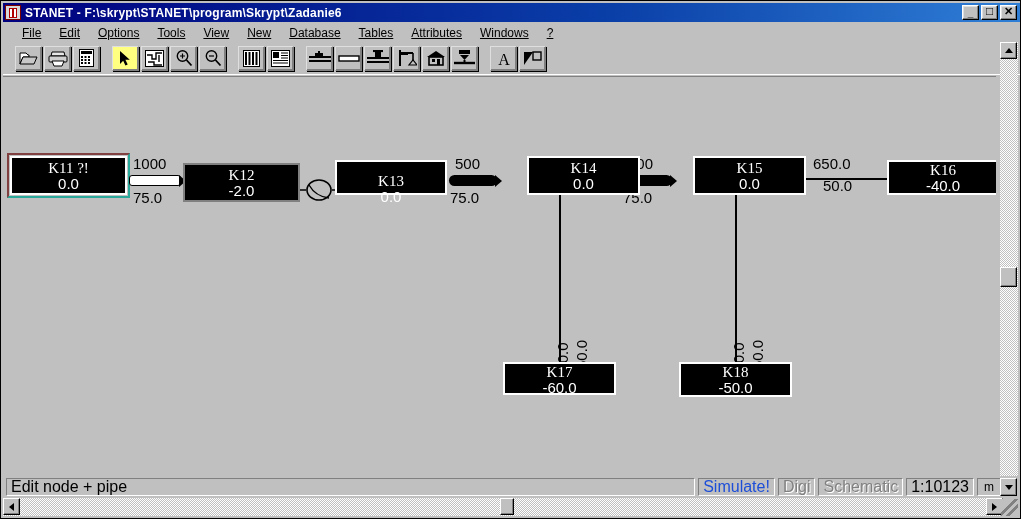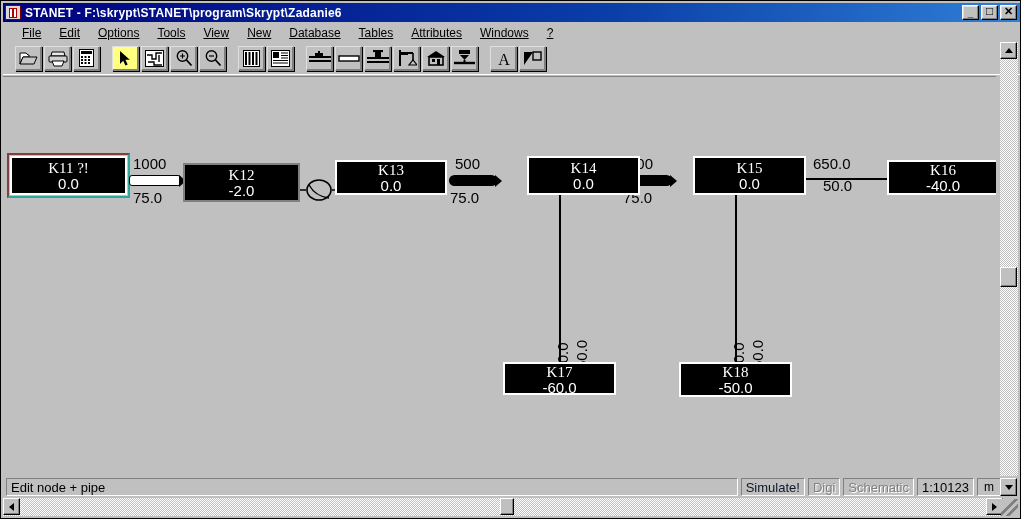--- a/index.html
+++ b/index.html
@@ -235,27 +235,27 @@
     display: flex; align-items: center; padding: 0 3px;
     gap: 3px;
   }
   .sb-panel {
     height: 18px;
     border: 1px solid #808080;
     border-right-color: #ffffff; border-bottom-color: #ffffff;
     background: #c0c0c0;
     display: flex; align-items: center;
     padding: 0 4px;
-    font-size: 13px; color: #000;
+    font-size: 16px; color: #000;
     white-space: nowrap;
     cursor: default;
   }
   #sb-main { flex: 1 1 auto; }
   .sb-panel.disabled { color: #808080; text-shadow: 1px 1px 0 #ffffff; }
-  .sb-panel.alert { color: #0f172a; }
+  .sb-panel.alert { color: #1d4ed8; }
   #unit-combo {
     height: 18px; display: flex; align-items: stretch; cursor: default;
   }
   #unit-combo .uc-text {
     border: 1px solid #808080;
     border-right: none;
     border-bottom-color: #ffffff;
     padding: 0 6px; font-size: 12px; display: flex; align-items: center;
     background: #c0c0c0;
   }
@@ -497,21 +497,21 @@
       <div class="node" style="left:7px; top:79px; width:117px; height:39px;">
         <span class="l1">K11 ?!</span>
         <span class="l2">0.0</span>
       </div>
 
       <div class="node grey-border" style="left:180px; top:86px; width:117px; height:39px;">
         <span class="l1">K12</span>
         <span class="l2">-2.0</span>
       </div>
 
-      <div class="node" style="left:332px; top:83px; width:112px; height:35px; padding-top:1px;">
+      <div class="node" style="left:332px; top:83px; width:112px; height:35px; padding-top:12px;">
         <span class="l1">K13</span>
         <span class="l2">0.0</span>
       </div>
 
       <div class="node" style="left:500px; top:79px; width:113px; height:39px;margin-left:24px;">
         <span class="l1">K14</span>
         <span class="l2">0.0</span>
       </div>
 
       <div class="node" style="left:676px; top:79px; width:113px; height:39px;margin-left:14px;">

